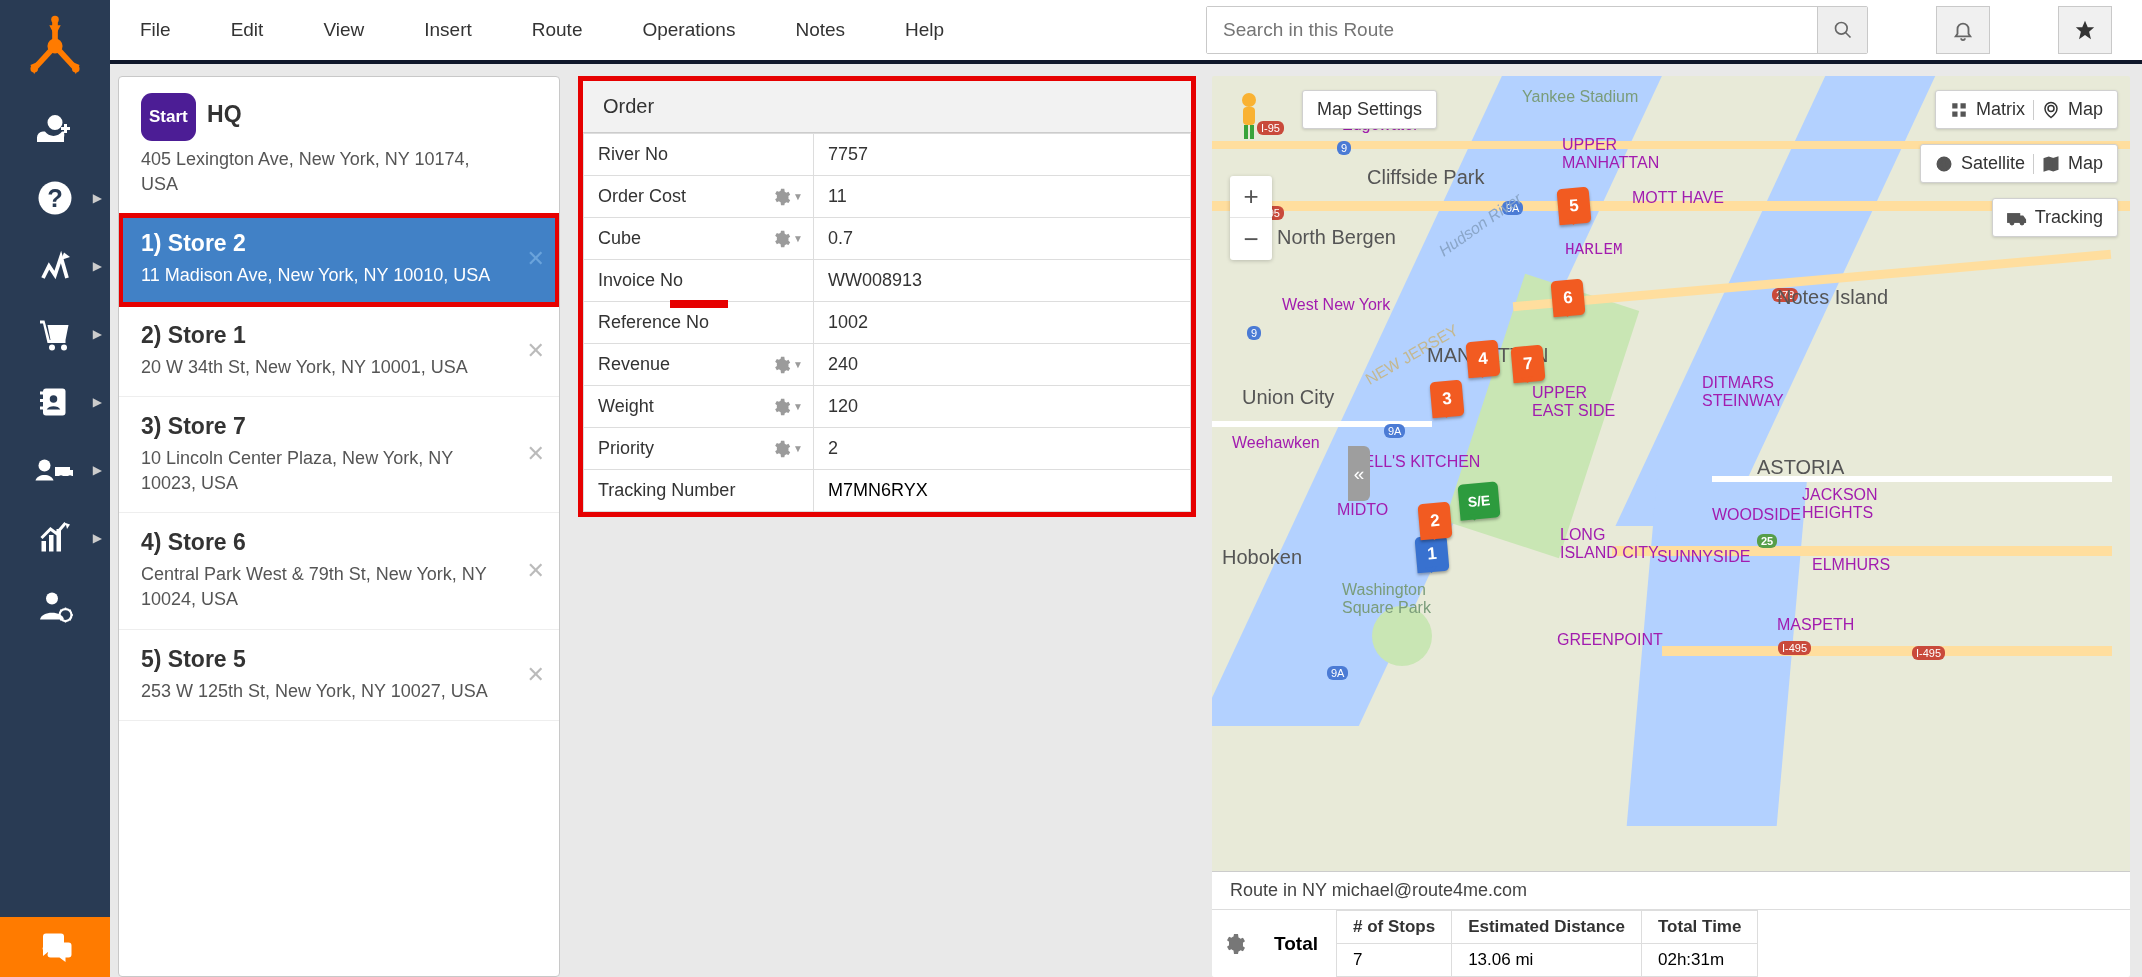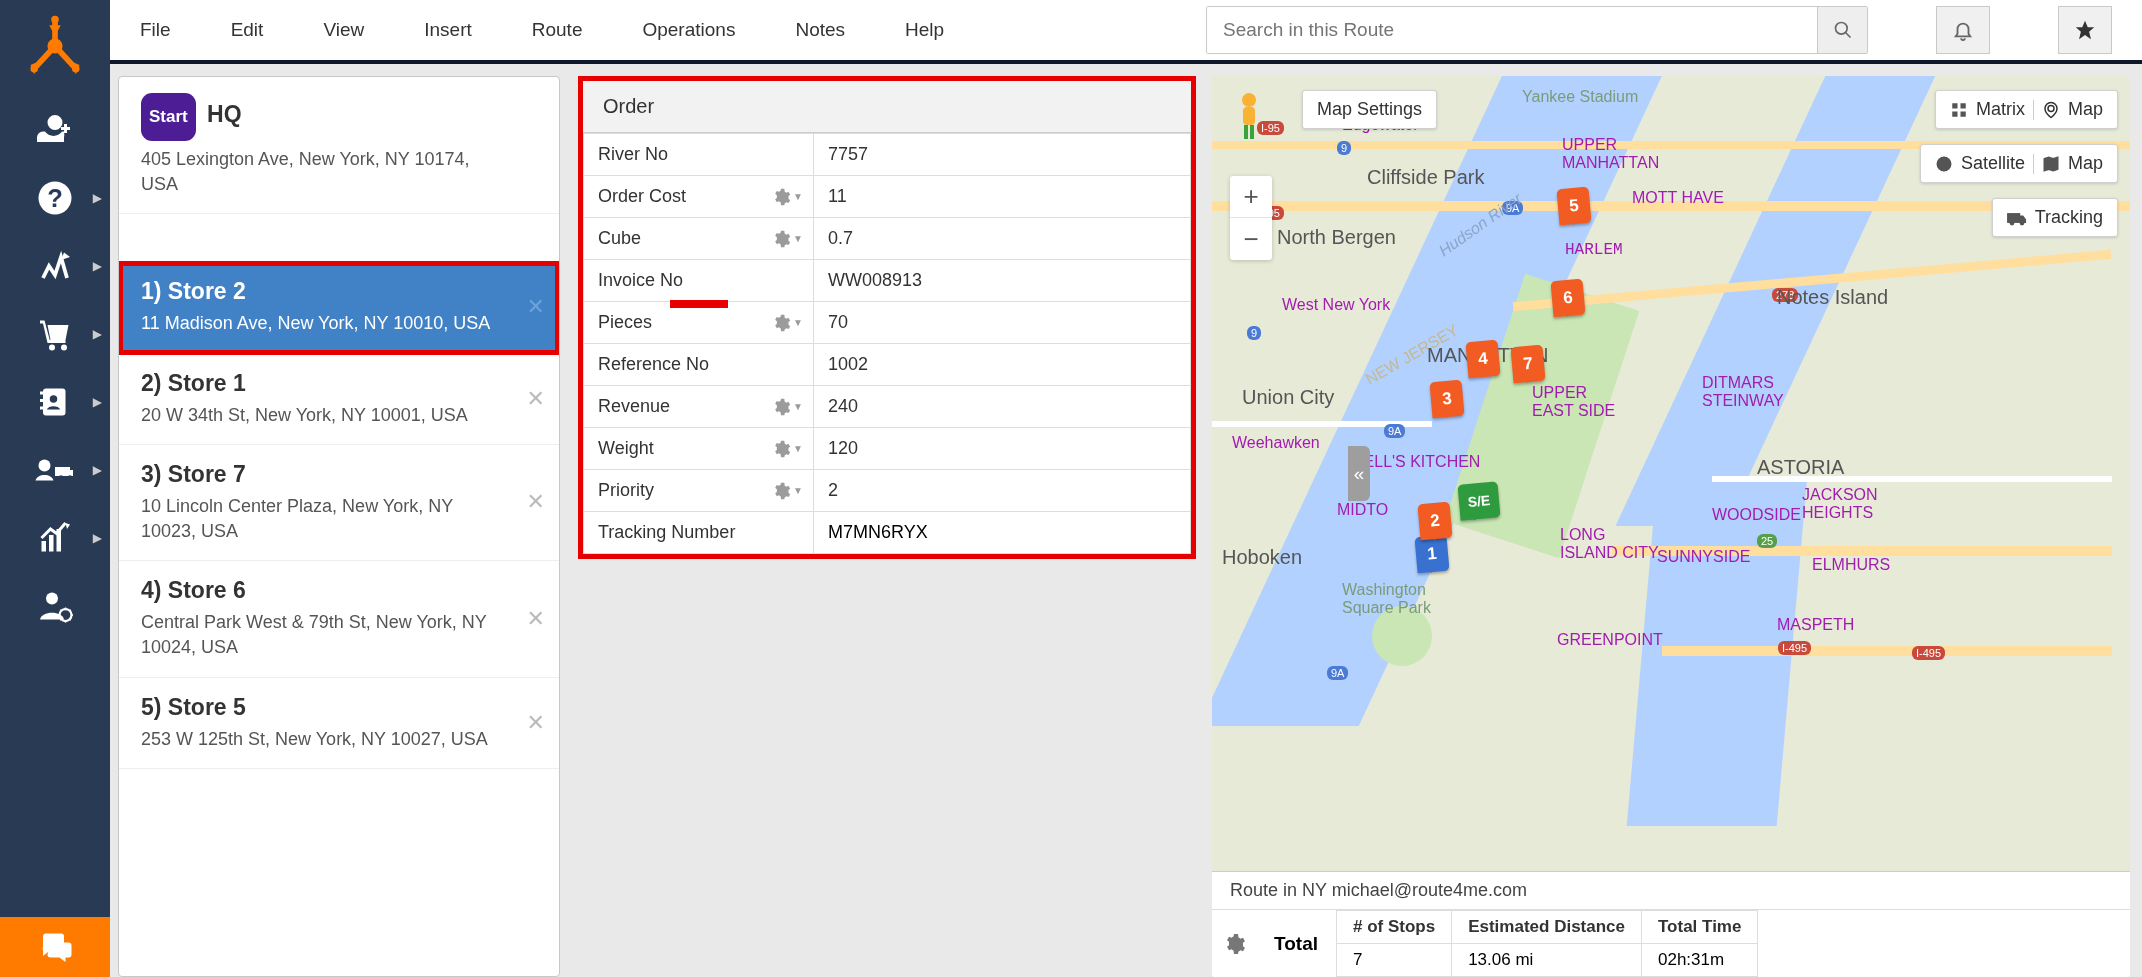--- a/index.html
+++ b/index.html
@@ -29,21 +29,21 @@
 
 .stops-panel { width: 442px; margin: 12px 8px 0 8px; background: #fff; border: 1px solid #c8c8c8; border-radius: 4px; overflow-y: auto; }
 .stop, .start-stop { padding: 16px 50px 16px 22px; border-bottom: 1px solid #eee; position: relative; cursor: pointer; }
 .start-badge { display: inline-block; background: #4c1d95; color: #fff; font-size: 17px; font-weight: bold; padding: 14px 8px; border-radius: 11px; margin-right: 6px; }
 .stop-title { font-size: 23px; font-weight: bold; color: #333; }
 .stop-addr { font-size: 18px; color: #555; margin-top: 6px; line-height: 1.4; }
 .stop .close-x { position: absolute; right: 14px; top: 50%; transform: translateY(-50%); color: #bbb; font-size: 22px; cursor: pointer; }
 .stop.selected { background: #4181c6; color: #fff; }
 .stop.selected .stop-title, .stop.selected .stop-addr { color: #fff; }
 .stop.selected .close-x { color: #6aa3db; }
-.red-highlight { outline: 5px solid #e60000; outline-offset: -4px; margin-top: 48px; }
+.red-highlight { outline: 5px solid #e60000; outline-offset: -4px; }
 
 
 .connector { position: absolute; left: 560px; top: 236px; width: 58px; height: 8px; background: #e60000; z-index: 5; }
 
 
 .order-panel { width: 618px; margin: 12px 10px 0 10px; display: flex; flex-direction: column; }
 .order-box { border: 5px solid #e60000; background: #fff; }
 .order-header { background: #f2f2f2; padding: 14px 20px; font-size: 20px; color: #333; border-bottom: 1px solid #ccc; }
 .order-table { width: 100%; border-collapse: collapse; }
 .order-table td { border: 1px solid #ddd; padding: 10px 14px; font-size: 18px; color: #333; vertical-align: middle; }
@@ -289,29 +289,20 @@
                     </svg>
                     <span class="caret">▼</span>
                   </span></td>
                 <td>0.7</td>
               </tr>
               <tr>
                 <td class="label">Invoice No</td>
                 <td>WW008913</td>
               </tr>
               <tr>
-                <td class="label">Pieces<span class="gear">
-                    <svg width="20" height="20" viewBox="0 0 24 24">
-                      <path d="M12 8a4 4 0 1 0 4 4 4 4 0 0 0-4-4zm9 4a7.5 7.5 0 0 0-.1-1.2l2.1-1.6-2-3.4-2.5 1a7.4 7.4 0 0 0-2-1.2L16 2h-4l-.5 2.6a7.4 7.4 0 0 0-2 1.2l-2.5-1-2 3.4 2.1 1.6A7.5 7.5 0 0 0 7 12a7.5 7.5 0 0 0 .1 1.2L5 14.8l2 3.4 2.5-1a7.4 7.4 0 0 0 2 1.2L12 22h4l.5-2.6a7.4 7.4 0 0 0 2-1.2l2.5 1 2-3.4-2.1-1.6A7.5 7.5 0 0 0 21 12z"></path>
-                    </svg>
-                    <span class="caret">▼</span>
-                  </span></td>
-                <td>70</td>
-              </tr>
-              <tr>
                 <td class="label">Reference No</td>
                 <td>1002</td>
               </tr>
               <tr>
                 <td class="label">Revenue<span class="gear">
                     <svg width="20" height="20" viewBox="0 0 24 24">
                       <path d="M12 8a4 4 0 1 0 4 4 4 4 0 0 0-4-4zm9 4a7.5 7.5 0 0 0-.1-1.2l2.1-1.6-2-3.4-2.5 1a7.4 7.4 0 0 0-2-1.2L16 2h-4l-.5 2.6a7.4 7.4 0 0 0-2 1.2l-2.5-1-2 3.4 2.1 1.6A7.5 7.5 0 0 0 7 12a7.5 7.5 0 0 0 .1 1.2L5 14.8l2 3.4 2.5-1a7.4 7.4 0 0 0 2 1.2L12 22h4l.5-2.6a7.4 7.4 0 0 0 2-1.2l2.5 1 2-3.4-2.1-1.6A7.5 7.5 0 0 0 21 12z"></path>
                     </svg>
                     <span class="caret">▼</span>
                   </span></td>
@@ -367,21 +358,21 @@
         <span class="hwy red" style="left:45px;top:45px;">I-95</span>
         <span class="hwy red" style="left:45px;top:130px;">I-95</span>
         <span class="hwy red" style="left:560px;top:195px;margin-top:17px;">278</span>
         <span class="hwy red" style="left:566px;top:565px;">I-495</span>
         <span class="hwy red" style="left:700px;top:570px;">I-495</span>
         <span class="hwy" style="left:35px;top:250px;">9</span>
         <span class="hwy" style="left:125px;top:65px;">9</span>
         <span class="hwy" style="left:172px;top:348px;">9A</span>
         <span class="hwy" style="left:290px;top:125px;">9A</span>
         <span class="hwy" style="left:115px;top:590px;">9A</span>
-        <span class="hwy green" style="left:545px;top:458px;">25</span>
+        <span class="hwy green" style="left:545px;top:458px;font-weight:bold;">25</span>
 
         <span class="city-label" style="left:310px;top:12px;color:#7a9c7a;">Yankee Stadium</span>
         <span class="city-label" style="left:130px;top:40px;">Edgewater</span>
         <span class="city-label big" style="left:155px;top:90px;">Cliffside Park</span>
         <span class="city-label" style="left:350px;top:60px;white-space:pre;">UPPER
 MANHATTAN</span>
         <span class="city-label" style="left:420px;top:113px;">MOTT HAVE</span>
         <span class="city-label big" style="left:65px;top:150px;">North Bergen</span>
         <span class="city-label" style="left:220px;top:140px;transform:rotate(-35deg);font-style:italic;color:#8aa6c9;">Hudson River</span>
         <span class="city-label" style="left:353px;top:165px;font-family:Liberation Mono, monospace;">HARLEM</span>

